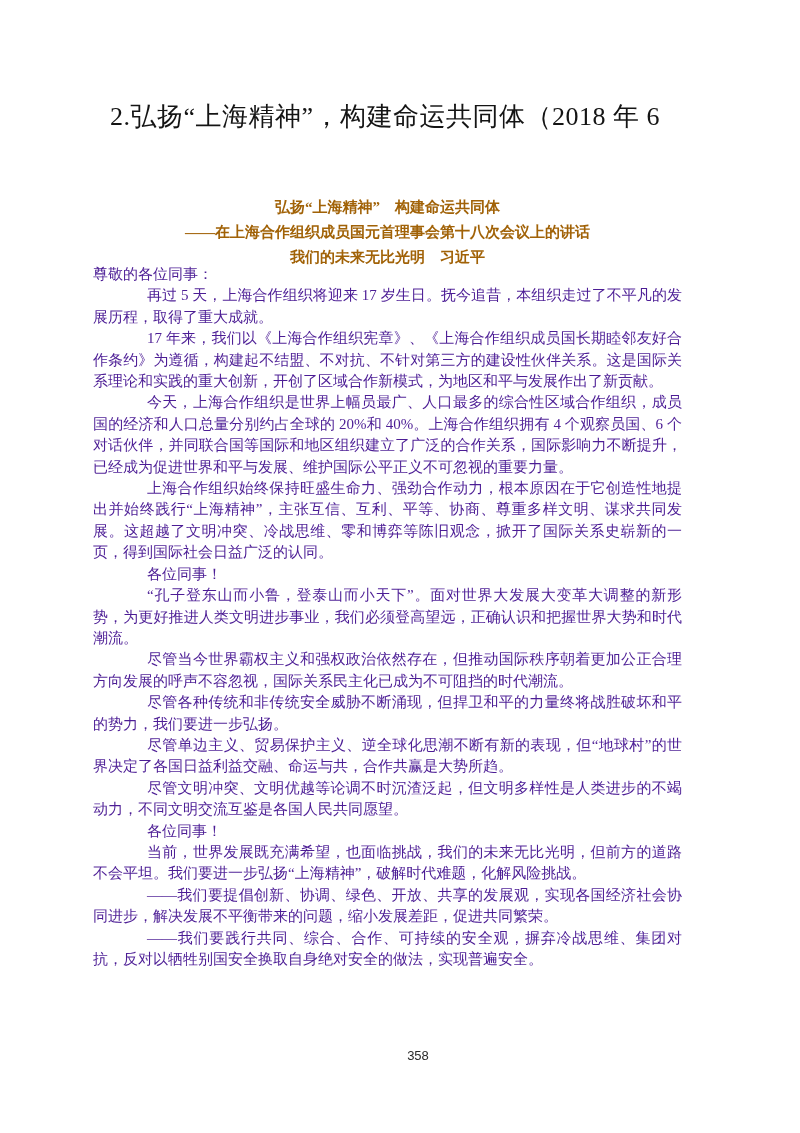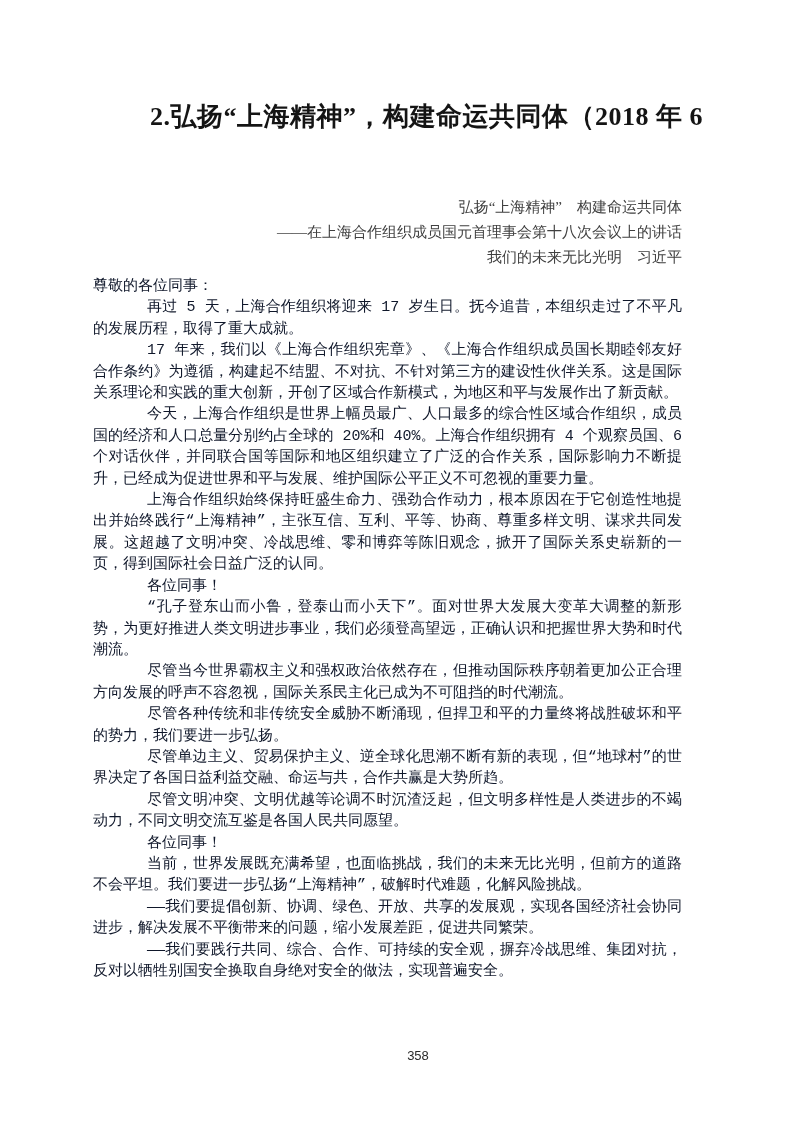--- a/index.html
+++ b/index.html
@@ -16,48 +16,46 @@
     overflow: hidden;
   }
   .doc-title {
     position: absolute;
     left: 110px;
     top: 90px;
     width: 610px;
     font-family: "Liberation Serif", "DejaVu Serif", serif;
     font-size: 26px;
     line-height: 53px;
-    font-weight: 700;
+    font-weight: 400;
     letter-spacing: 0.5px;
     color: #141414;
-    margin-left: 40px;
   }
   .subtitle {
     position: absolute;
     left: 93px;
     top: 195px;
     width: 589px;
-    text-align: right;
+    text-align: center;
     font-family: "Liberation Serif", "DejaVu Serif", serif;
     font-size: 15px;
     line-height: 25px;
-    font-weight: normal;
-    color: #404040;
+    font-weight: bold;
+    color: #a16207;
   }
   .doc-body {
     position: absolute;
     left: 93px;
     top: 264px;
     width: 589px;
-    font-family: Liberation Mono, monospace;
+    font-family: Liberation Serif, serif;
     font-size: 15px;
     line-height: 21.4px;
     text-align: justify;
-    color: #0f172a;
-    margin-top: 12px;
+    color: #4c1d95;
   }
   .doc-body p {
     margin: 0;
     padding: 0;
     text-indent: 54px;
   }
   .doc-body p.plain {
     text-indent: 0;
   }
   .page-number {

